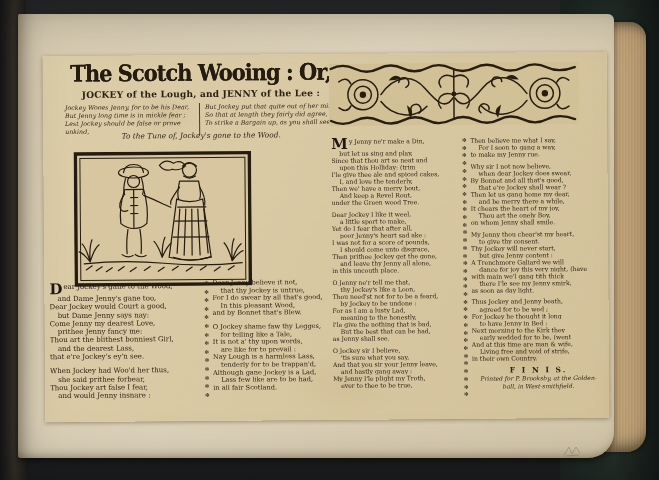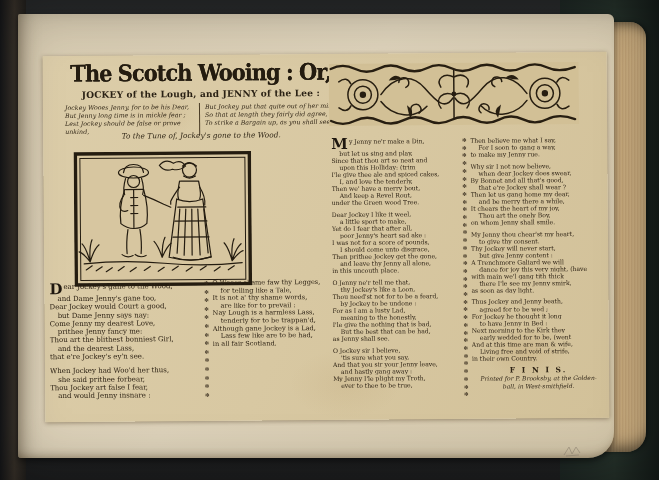--- a/index.html
+++ b/index.html
@@ -190,23 +190,30 @@
 ✻
 ✻
 ✻
 ✻
 ✻
 ✻
 ✻
 </div>
     <div class="verse-col col2">
         <div class="stanza">
-          <div class="vl">O Wooes shame faw thy Legges,</div>
+          <div class="vl">Dear Jenny believe it not,</div>
+          <div class="vl">that thy Jockey is untrue,</div>
+          <div class="vl">For I do swear by all that's good,</div>
+          <div class="vl">In this pleasant Wood,</div>
+          <div class="vl">and by Bonnet that's Blew.</div>
+        </div>
+        <div class="stanza">
+          <div class="vl">O Jockey shame faw thy Legges,</div>
           <div class="vl">for telling like a Tale,</div>
-          <div class="vl">It is not a' thy shame words,</div>
+          <div class="vl">It is not a' thy upon words,</div>
           <div class="vl">are like for to prevail :</div>
           <div class="vl">Nay Lough is a harmless Lass,</div>
           <div class="vl">tenderly for to be trappan'd,</div>
           <div class="vl">Although gane Jockey is a Lad,</div>
           <div class="vl">Lass few like are to be had,</div>
           <div class="vl">in all fair Scotland.</div>
         </div>
       </div>
     <div class="verse-col col3">
         <div class="stanza">

